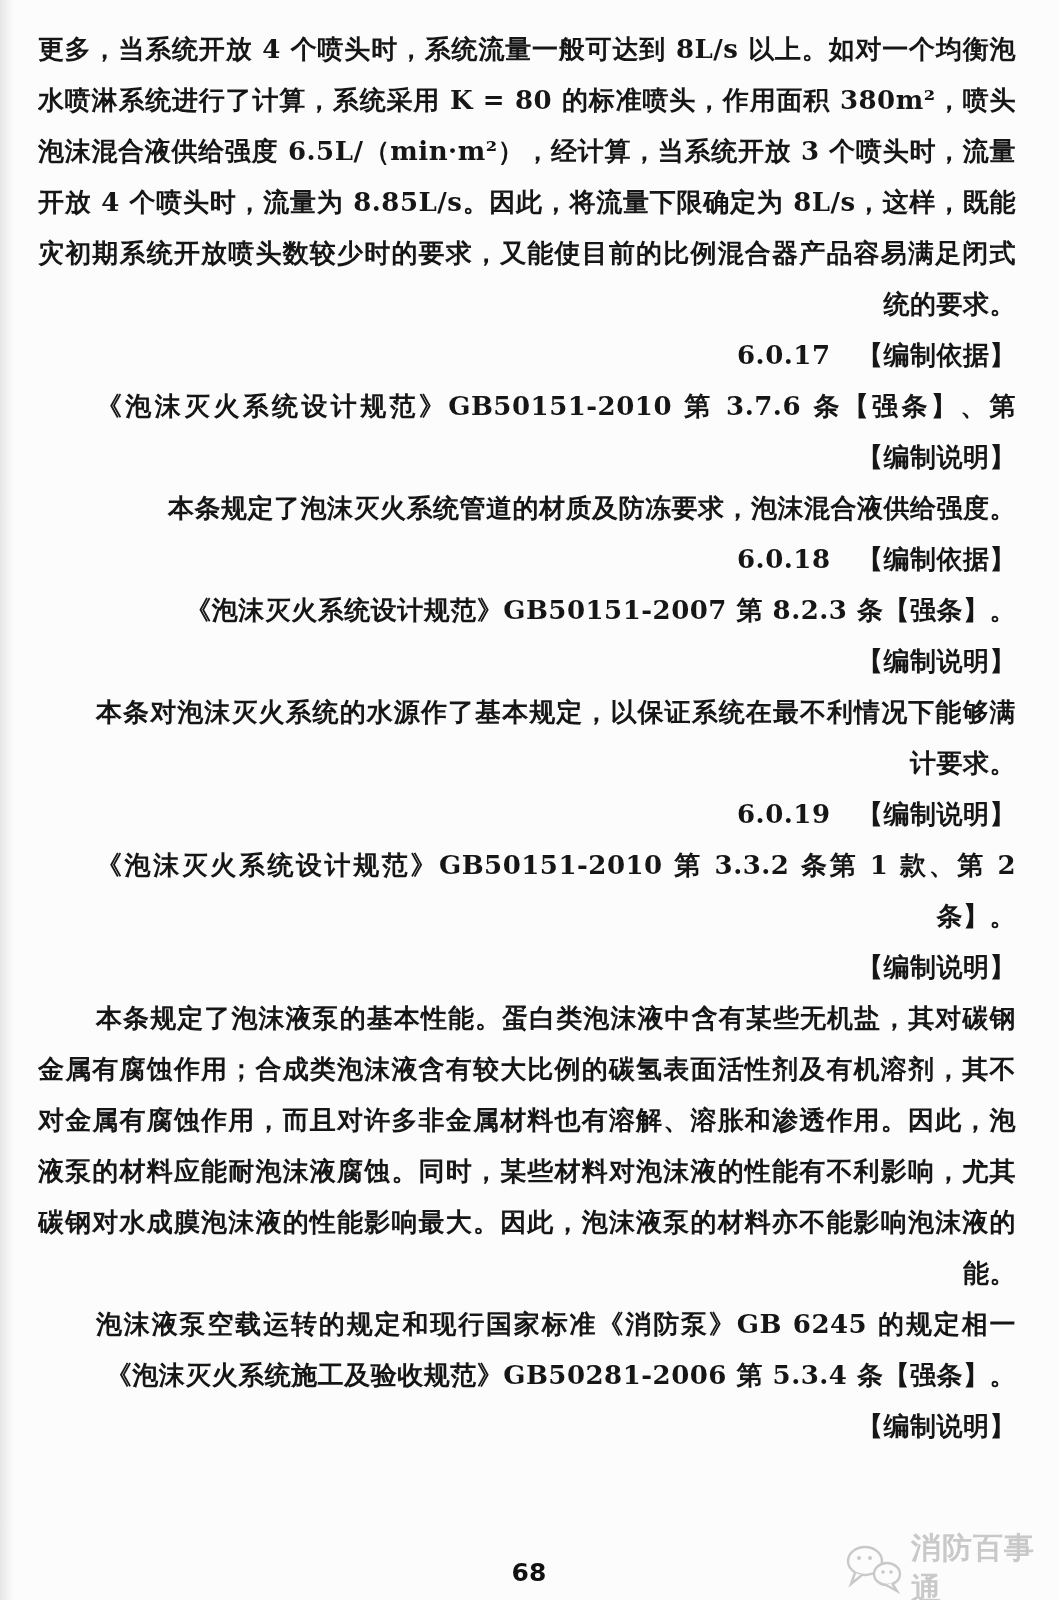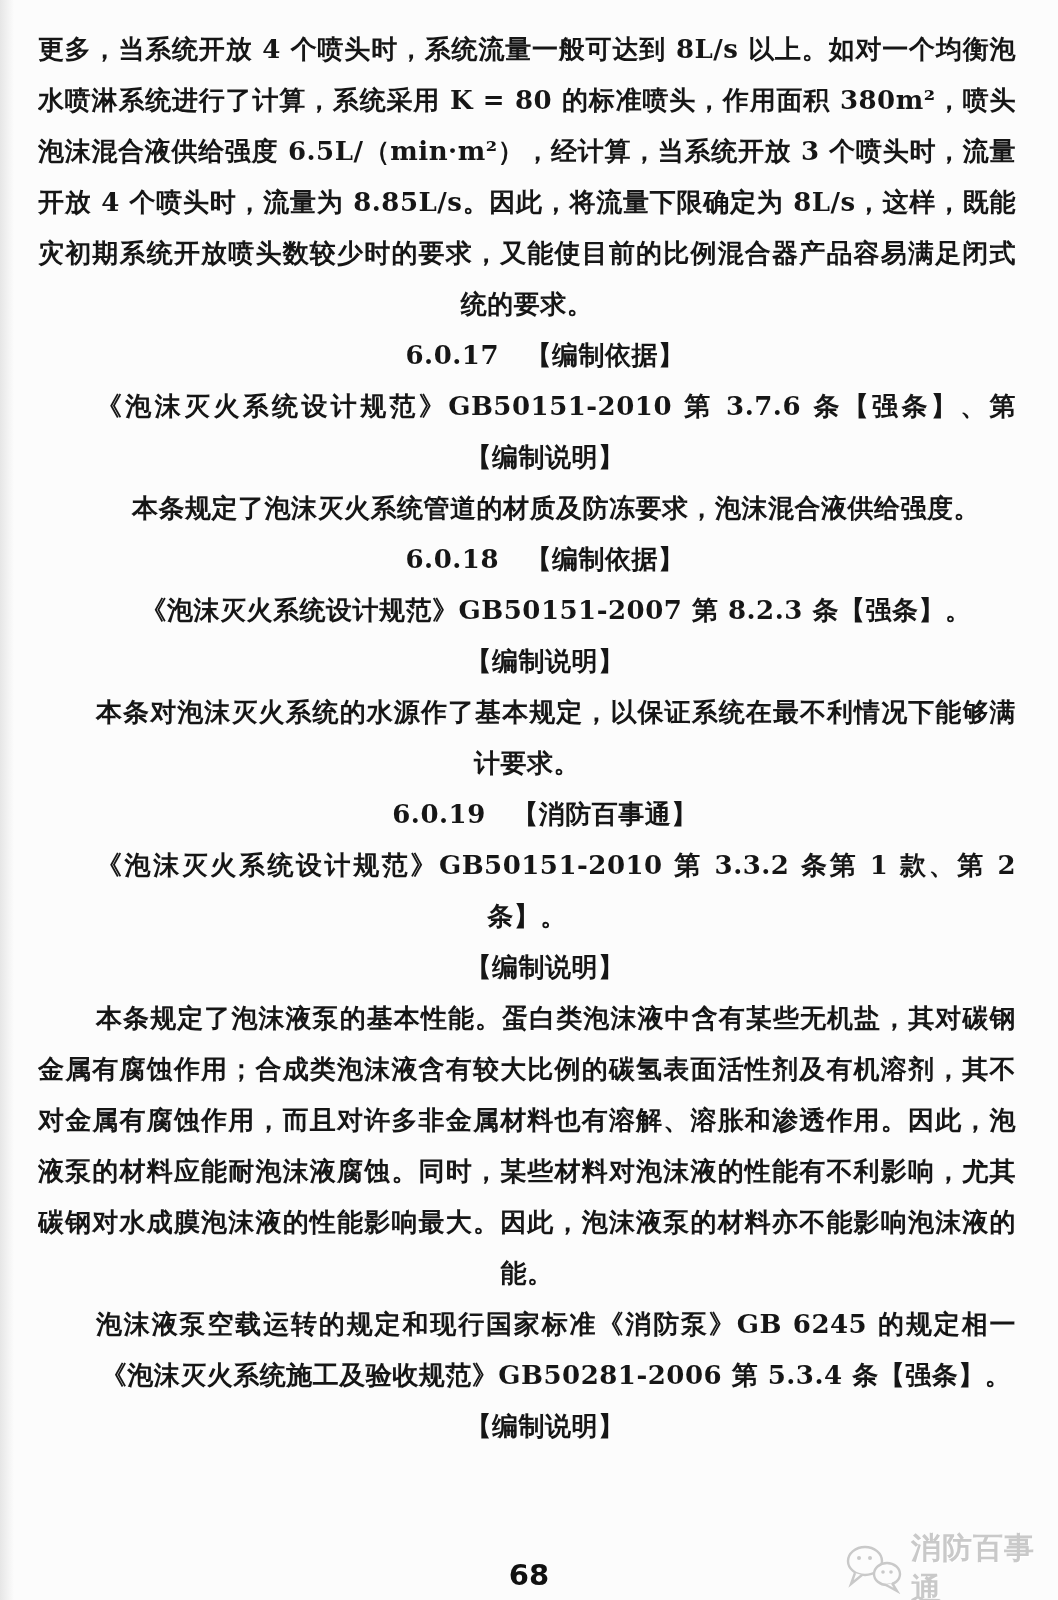--- a/index.html
+++ b/index.html
@@ -25,36 +25,36 @@
     top: 24px;
     width: 978px;
     font-size: 26px;
     font-weight: 600;
     letter-spacing: 0.5px;
   }
   .ln {
     height: 51px;
     line-height: 51px;
     overflow: hidden;
-    text-align: center;
+    text-align: right;
   }
   .fill {
     text-align: justify;
     text-align-last: justify;
     text-justify: inter-character;
   }
   .ind { text-indent: 58px; }
   .heading { letter-spacing: 0.5px; margin-left: 36px; }
   .page-footer {
     position: absolute;
     left: 0; right: 0;
     top: 1558px;
     text-align: center;
     font-family: "DejaVu Sans", "Liberation Sans", sans-serif;
-    font-size: 29px;
+    font-size: 25px;
     font-weight: bold;
     color: #111;
   }
   .watermark {
     position: absolute;
     left: 843px;
     top: 1528px;
     display: flex;
     align-items: center;
     gap: 6px;
@@ -84,21 +84,21 @@
   <div class="ln">统的要求。</div>
   <div class="ln heading">6.0.17　【编制依据】</div>
   <div class="ln ind fill">《泡沫灭火系统设计规范》GB50151-2010 第 3.7.6 条【强条】、第 3.7.7 条【强条】。</div>
   <div class="ln heading">【编制说明】</div>
   <div class="ln ind">本条规定了泡沫灭火系统管道的材质及防冻要求，泡沫混合液供给强度。</div>
   <div class="ln heading">6.0.18　【编制依据】</div>
   <div class="ln ind">《泡沫灭火系统设计规范》GB50151-2007 第 8.2.3 条【强条】。</div>
   <div class="ln heading">【编制说明】</div>
   <div class="ln ind fill">本条对泡沫灭火系统的水源作了基本规定，以保证系统在最不利情况下能够满足设</div>
   <div class="ln">计要求。</div>
-  <div class="ln heading">6.0.19　【消防百事通】</div>
+  <div class="ln heading">6.0.19　【编制说明】</div>
   <div class="ln ind fill">《泡沫灭火系统设计规范》GB50151-2010 第 3.3.2 条第 1 款、第 2 款、第 4 款【强</div>
   <div class="ln">条】。</div>
   <div class="ln heading">【编制说明】</div>
   <div class="ln ind fill">本条规定了泡沫液泵的基本性能。蛋白类泡沫液中含有某些无机盐，其对碳钢等</div>
   <div class="ln fill">金属有腐蚀作用；合成类泡沫液含有较大比例的碳氢表面活性剂及有机溶剂，其不但</div>
   <div class="ln fill">对金属有腐蚀作用，而且对许多非金属材料也有溶解、溶胀和渗透作用。因此，泡沫</div>
   <div class="ln fill">液泵的材料应能耐泡沫液腐蚀。同时，某些材料对泡沫液的性能有不利影响，尤其是</div>
   <div class="ln fill">碳钢对水成膜泡沫液的性能影响最大。因此，泡沫液泵的材料亦不能影响泡沫液的性</div>
   <div class="ln">能。</div>
   <div class="ln ind fill">泡沫液泵空载运转的规定和现行国家标准《消防泵》GB 6245 的规定相一致。因</div>

